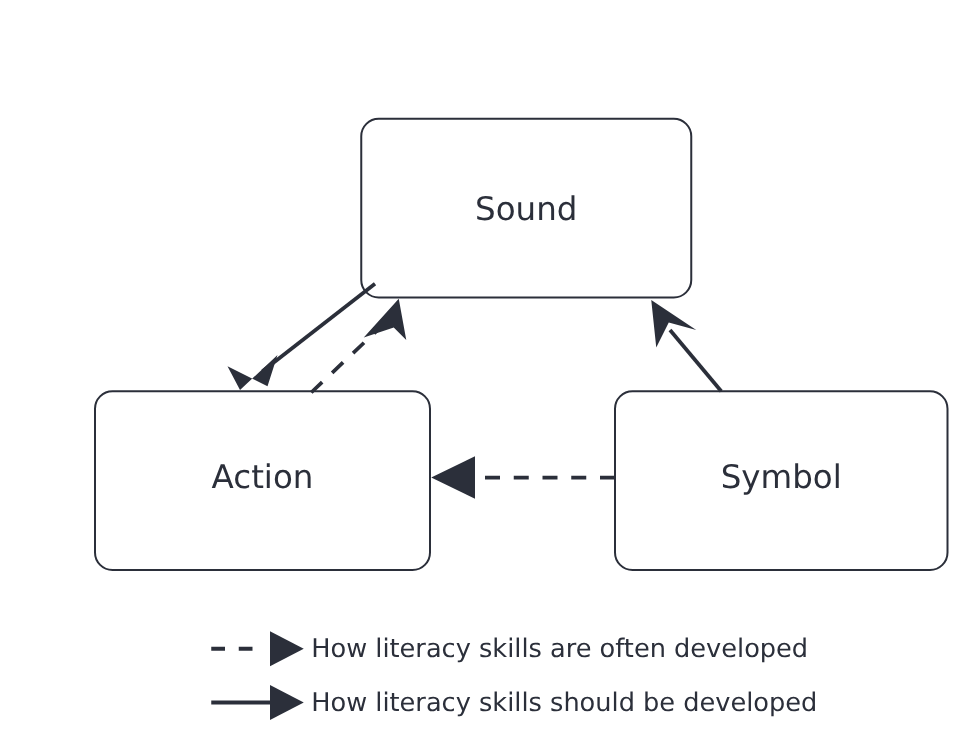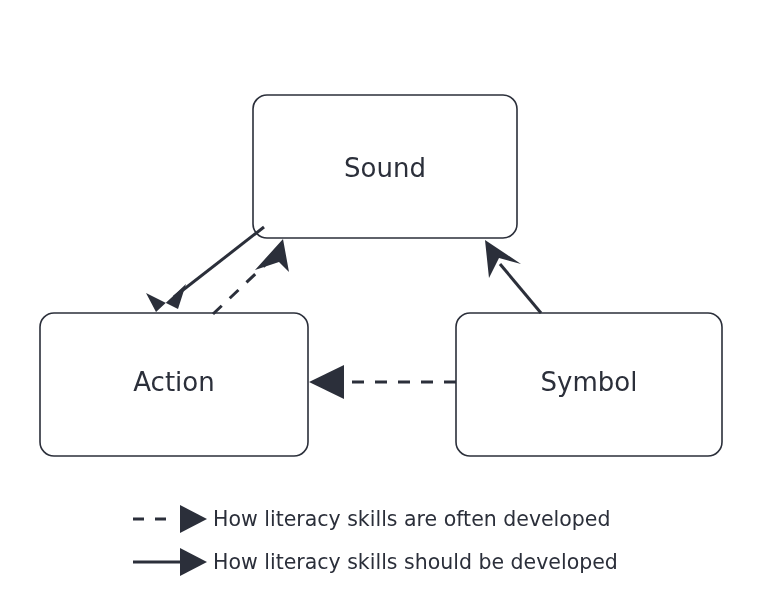--- a/index.html
+++ b/index.html
@@ -14,20 +14,21 @@
     position: relative;
     overflow: hidden;
     font-family: "DejaVu Sans", "Liberation Sans", sans-serif;
   }
   #diagram-root {
     position: absolute;
     left: 0;
     top: 0;
     width: 612px;
     height: 595px;
+    padding-left: 36px;
   }
   svg#diagram-canvas {
     display: block;
     width: 768px;
     height: 595px;
   }
   .node-box {
     fill: #ffffff;
     stroke: #2b2f3a;
     stroke-width: 1.6;

